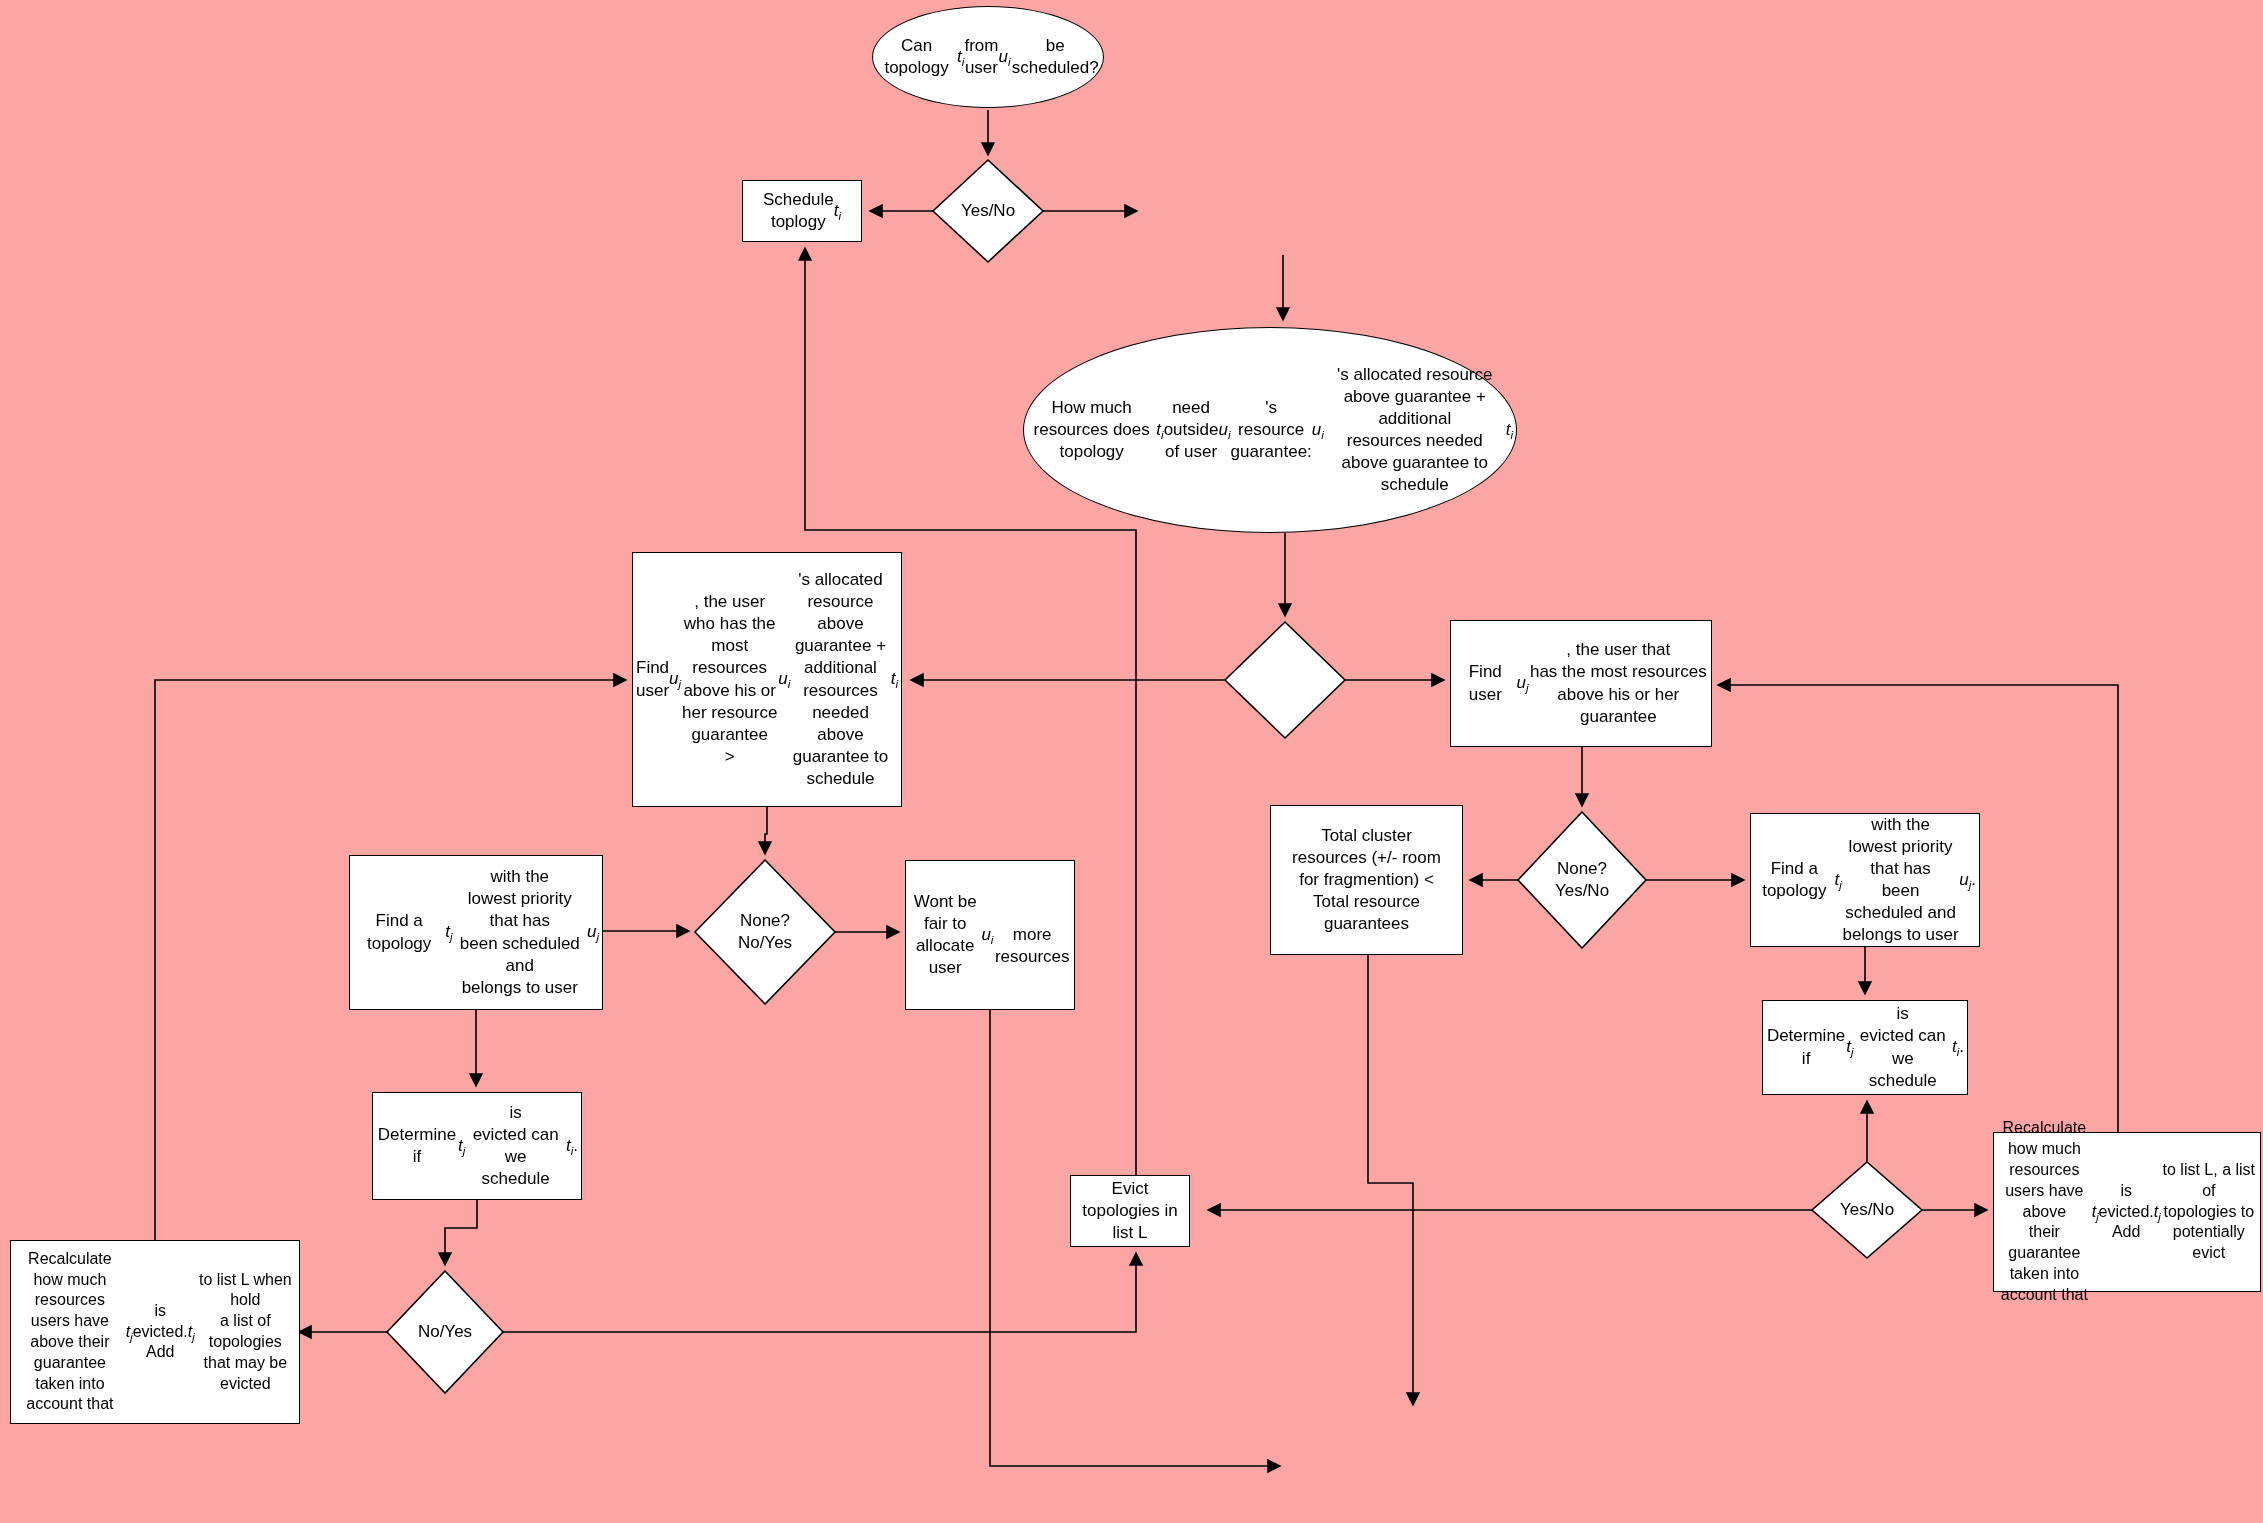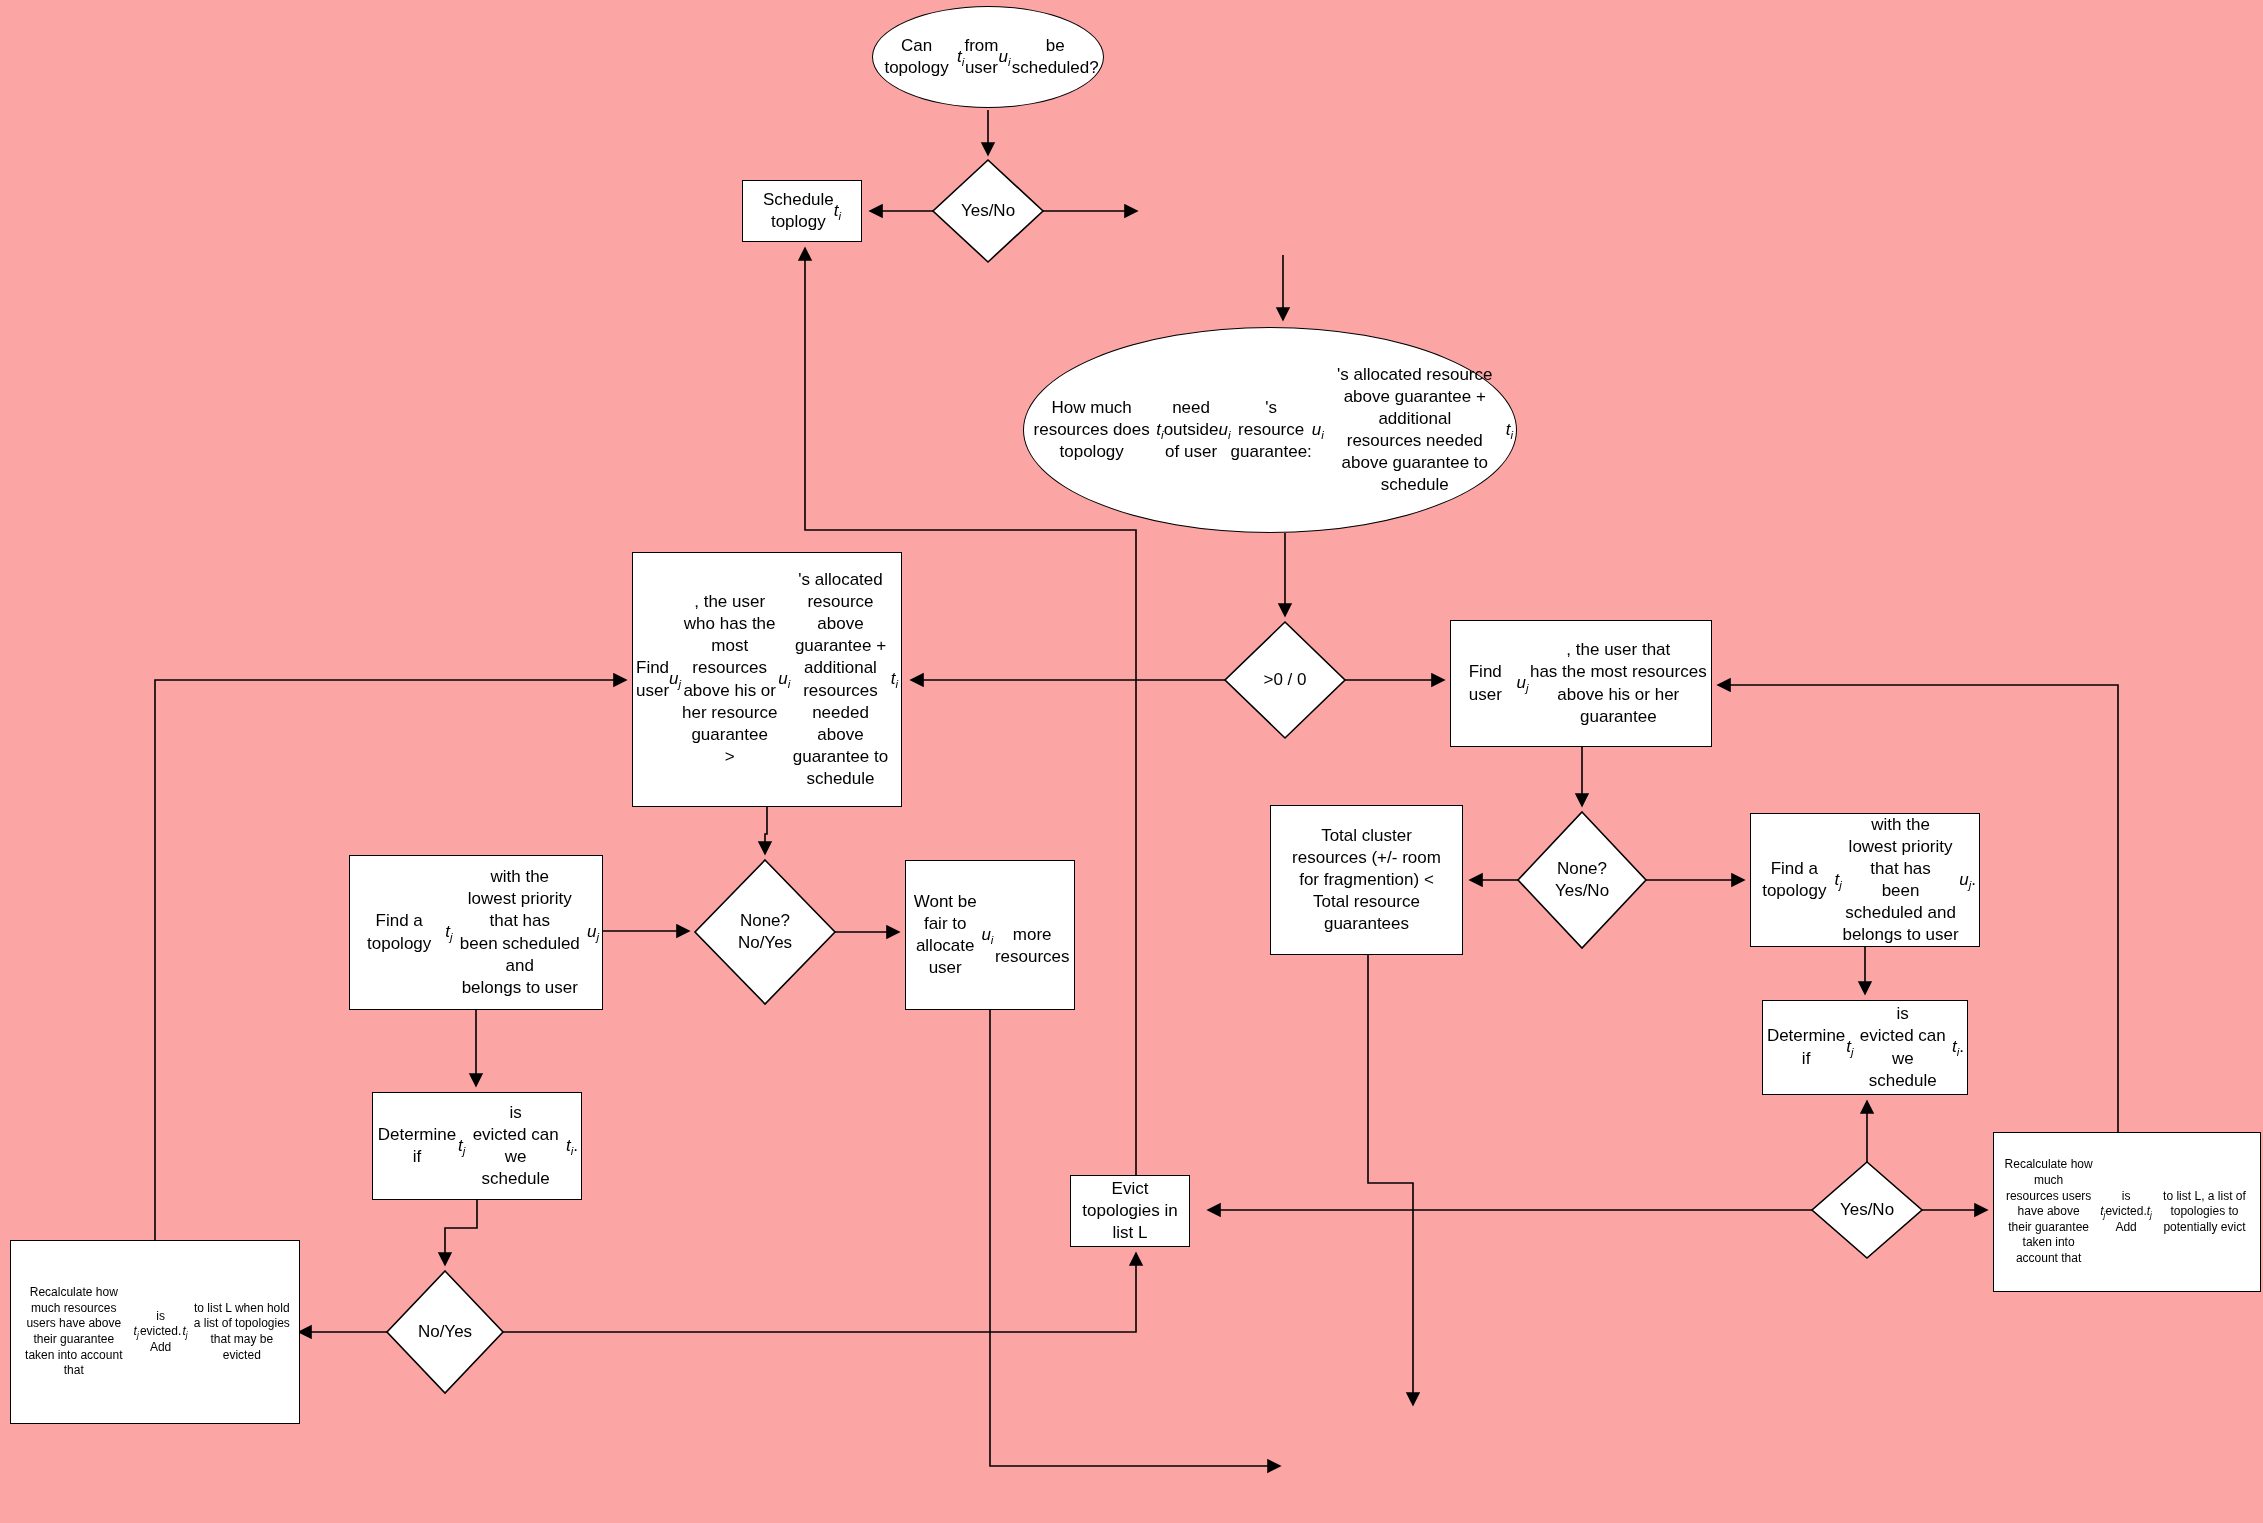--- a/index.html
+++ b/index.html
@@ -5,21 +5,21 @@
   html,body{margin:0;padding:0;background:#fff;}
   .canvas{position:relative;width:2263px;height:1523px;background:#fca5a5;overflow:hidden;
           font-family:"Liberation Sans",sans-serif;color:#000;}
   .wires{position:absolute;left:0;top:0;width:2263px;height:1523px;}
   .node{position:absolute;display:flex;align-items:center;justify-content:center;
         text-align:center;white-space:pre-line;font-size:17px;line-height:1.3;
         box-sizing:border-box;padding:3px;}
   .box{background:#fff;border:1.7px solid #000;}
   .ellipse{background:#fff;border:1.7px solid #000;border-radius:50%;}
   .dtext{background:transparent;}
-  .t16{font-size:12px;}
+  .t16{font-size:16px;}
   .var{font-style:italic;}
   sub{font-size:68%;line-height:0;}
 </style>
 </head>
 <body>
 
 <div class="canvas">
 
   <svg class="wires" viewBox="0 0 2263 1523" xmlns="http://www.w3.org/2000/svg">
     <defs>
@@ -72,21 +72,20 @@
 
   <div class="node box" style="left:742px;top:180px;width:120px;height:62px">Schedule
 toplogy <span class="var">t<sub>i</sub></span></div>
 
 
   <div class="node ellipse" style="left:1023px;top:327px;width:494px;height:206px">How much resources does topology <span class="var">t<sub>i</sub></span>  need outside
 of user <span class="var">u<sub>i</sub></span>'s resource guarantee:
 <span class="var">u<sub>i</sub></span>'s allocated resource above guarantee + additional
 resources needed above guarantee to schedule <span class="var">t<sub>i</sub></span></div>
 
-  <div class="node dtext" style="left:1225px;top:622px;width:120px;height:116px">&gt;0 / 0</div>
 
   <div class="node box" style="left:632px;top:552px;width:270px;height:255px">Find user <span class="var">u<sub>j</sub></span>, the user
 who has the most  resources
 above his or her resource
 guarantee
 &gt; <span class="var">u<sub>i</sub></span>'s allocated resource
 above guarantee + additional
 resources needed above
 guarantee to schedule <span class="var">t<sub>i</sub></span></div>
 

